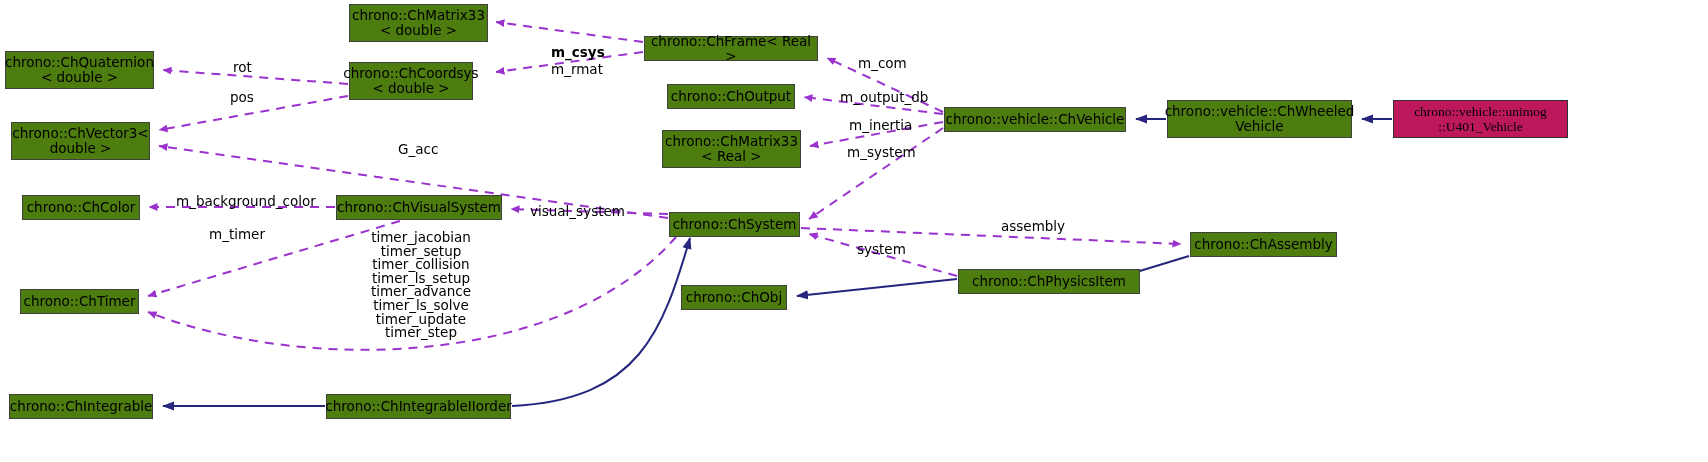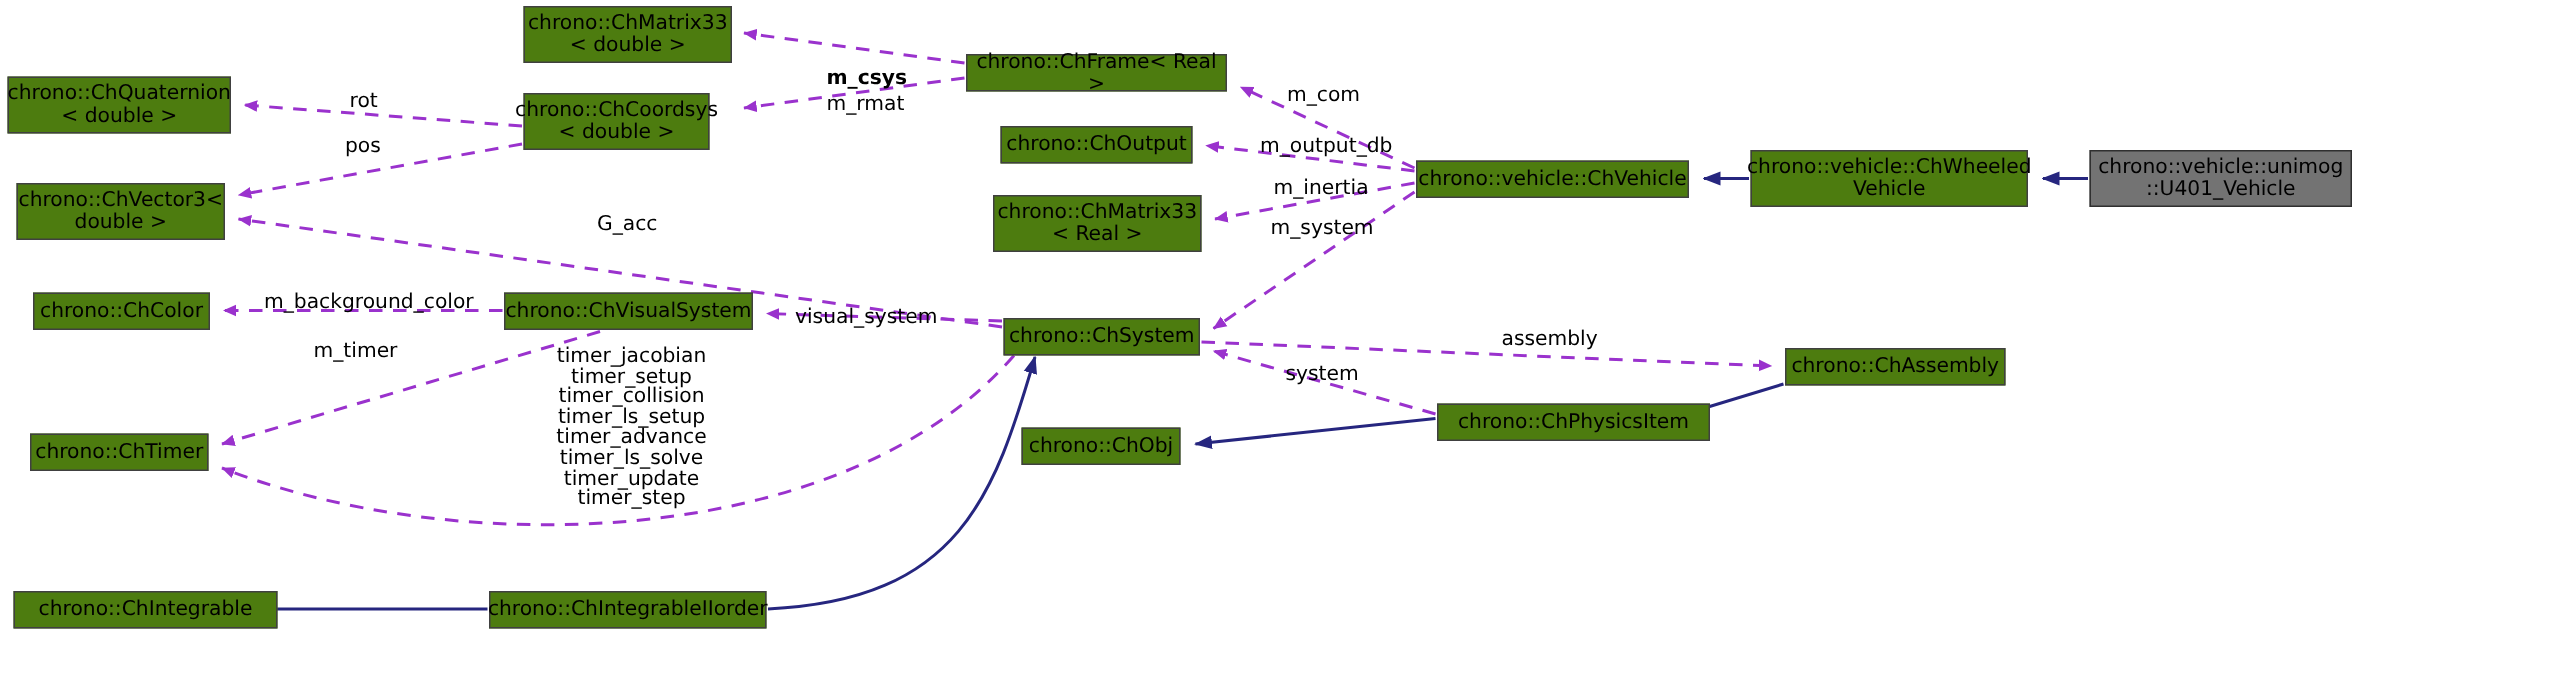--- a/index.html
+++ b/index.html
@@ -29,22 +29,23 @@
     align-items:center;
     justify-content:center;
     text-align:center;
     font-size:13.5px;
     line-height:15px;
     color:#000000;
     white-space:pre-line;
     z-index:3;
   }
   .node.hl{
-    background:#737373;
+    background:#be185d;
     border-color:#303030;
+    font-family:Liberation Serif, serif;
   }
   .edge-label{
     position:absolute;
     font-size:13.5px;
     line-height:15px;
     color:#000000;
     white-space:pre;
     z-index:4;
     background:transparent;
   }
@@ -145,21 +146,21 @@
   <div class="node" style="left:669px;top:212px;width:131px;height:25px;">chrono::ChSystem</div>
 
   <div class="node" style="left:1190px;top:232px;width:147px;height:25px;">chrono::ChAssembly</div>
 
   <div class="node" style="left:958px;top:269px;width:182px;height:25px;">chrono::ChPhysicsItem</div>
 
   <div class="node" style="left:20px;top:289px;width:119px;height:25px;">chrono::ChTimer</div>
 
   <div class="node" style="left:681px;top:285px;width:106px;height:25px;">chrono::ChObj</div>
 
-  <div class="node" style="left:9px;top:394px;width:176px;height:25px;">chrono::ChIntegrable</div>
+  <div class="node" style="left:9px;top:394px;width:144px;height:25px;">chrono::ChIntegrable</div>
 
   <div class="node" style="left:326px;top:394px;width:185px;height:25px;">chrono::ChIntegrableIIorder</div>
 
   <div class="edge-label" style="left:551px;top:37px;margin-top:25px;">m_rmat</div>
 
   <div class="edge-label" style="left:551px;top:45px;font-weight:bold;">m_csys</div>
 
   <div class="edge-label" style="left:233px;top:60px;">rot</div>
 
   <div class="edge-label" style="left:858px;top:56px;">m_com</div>

